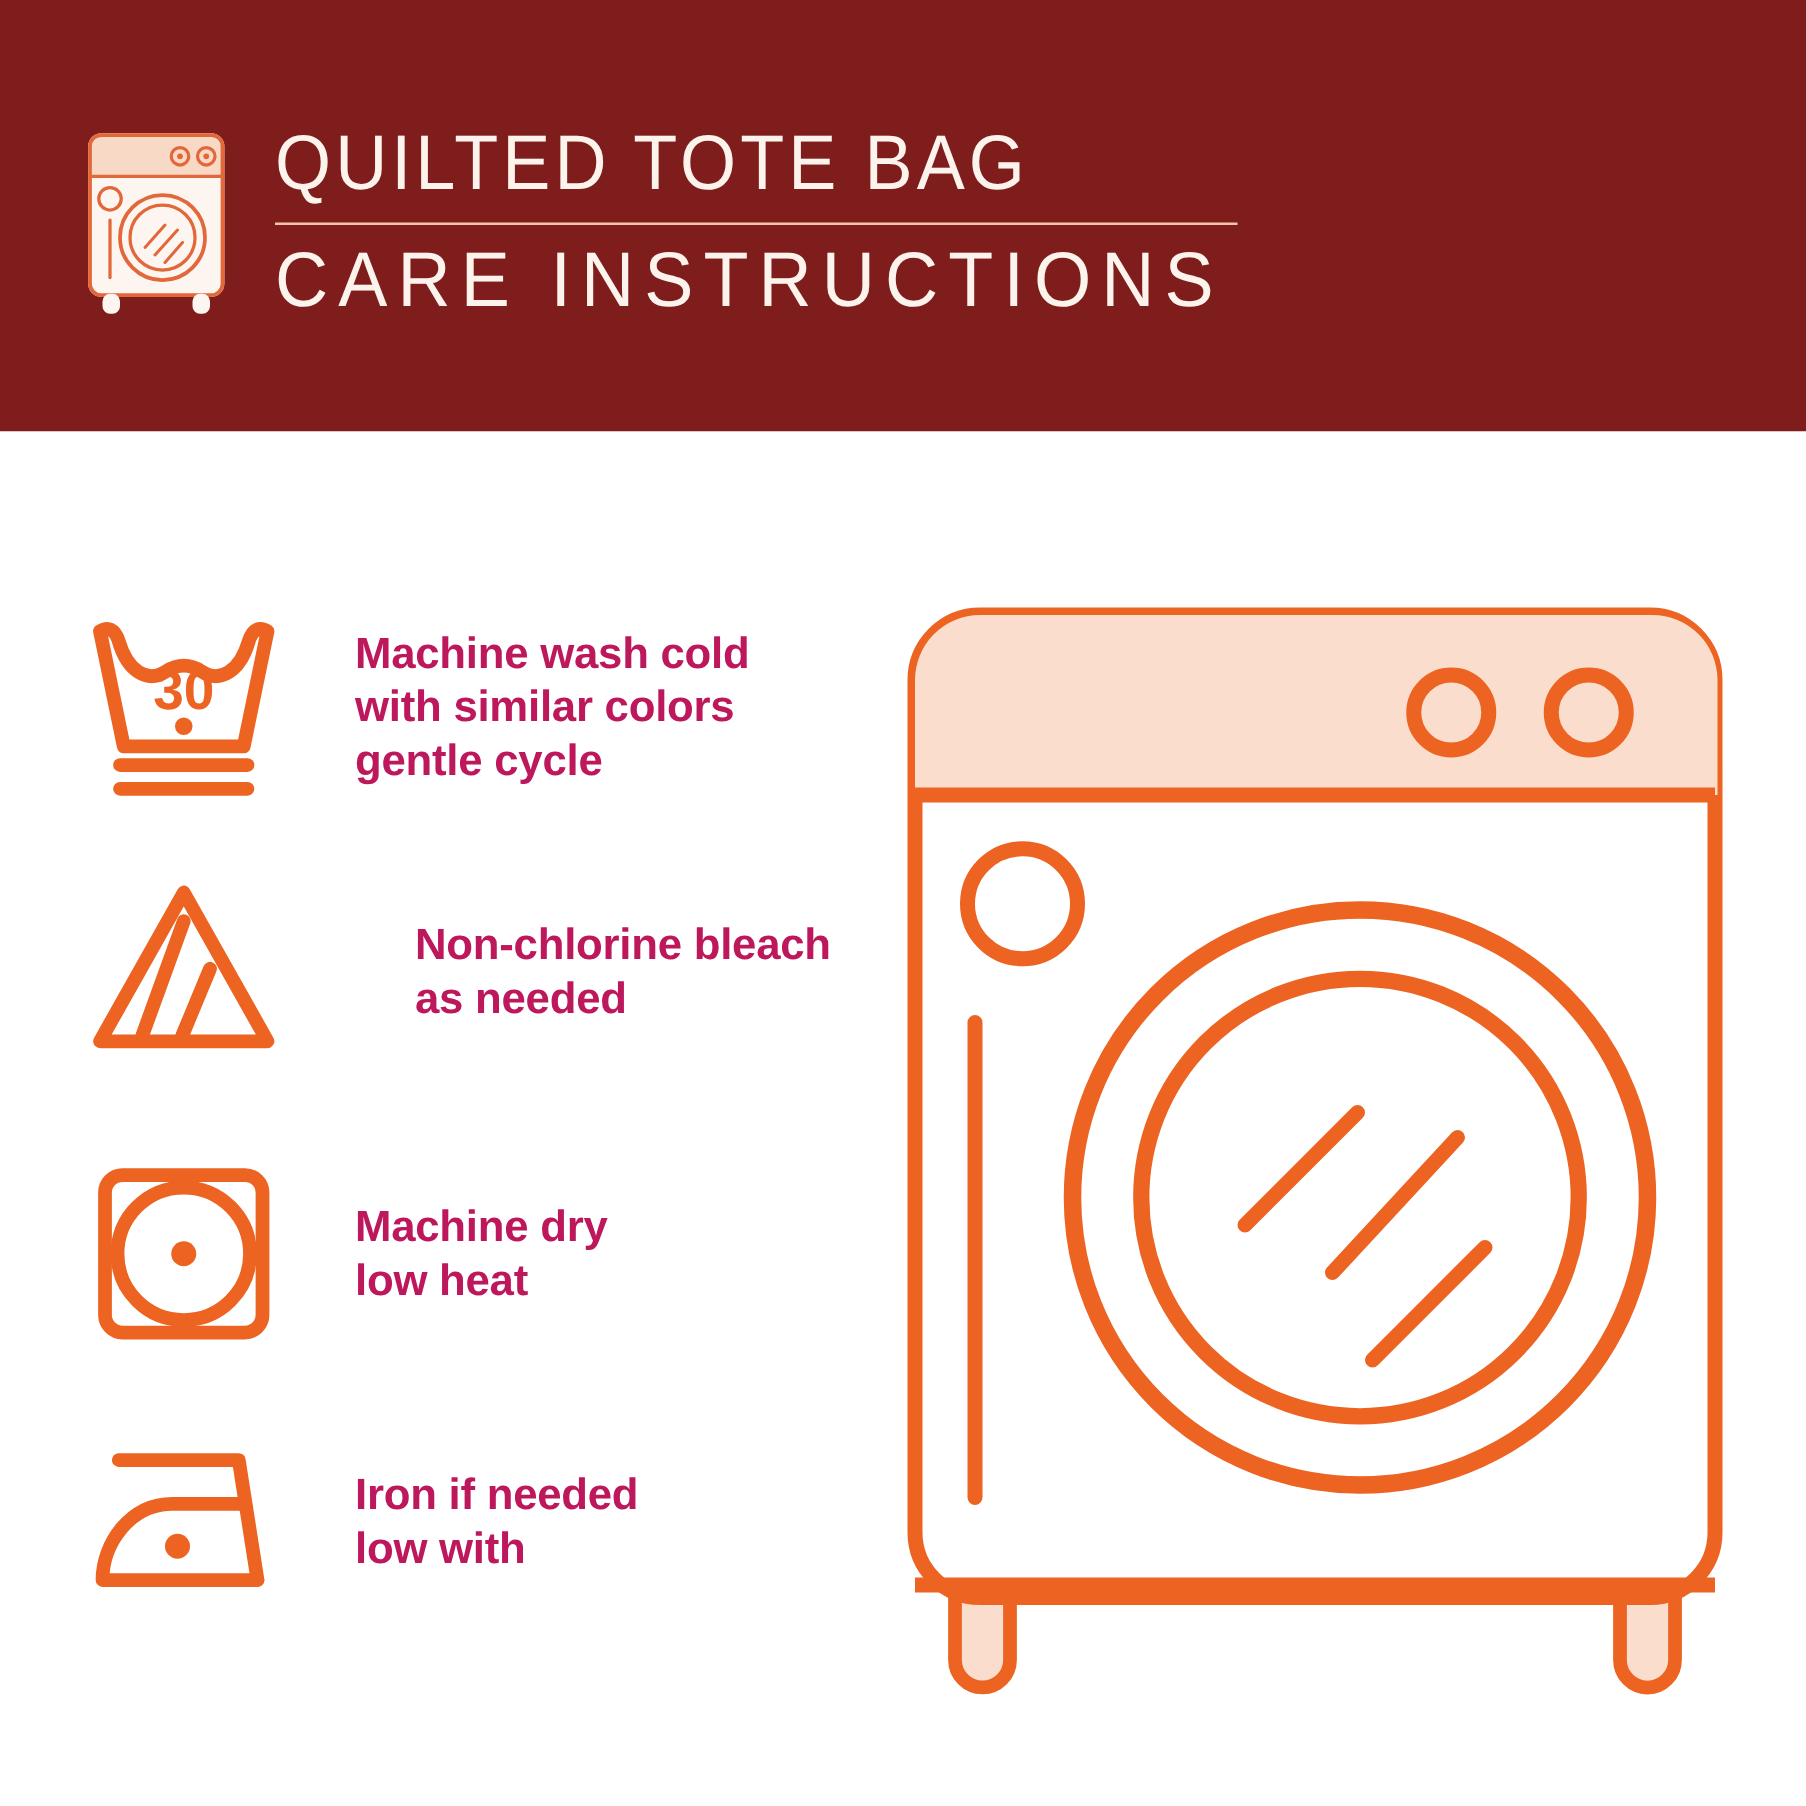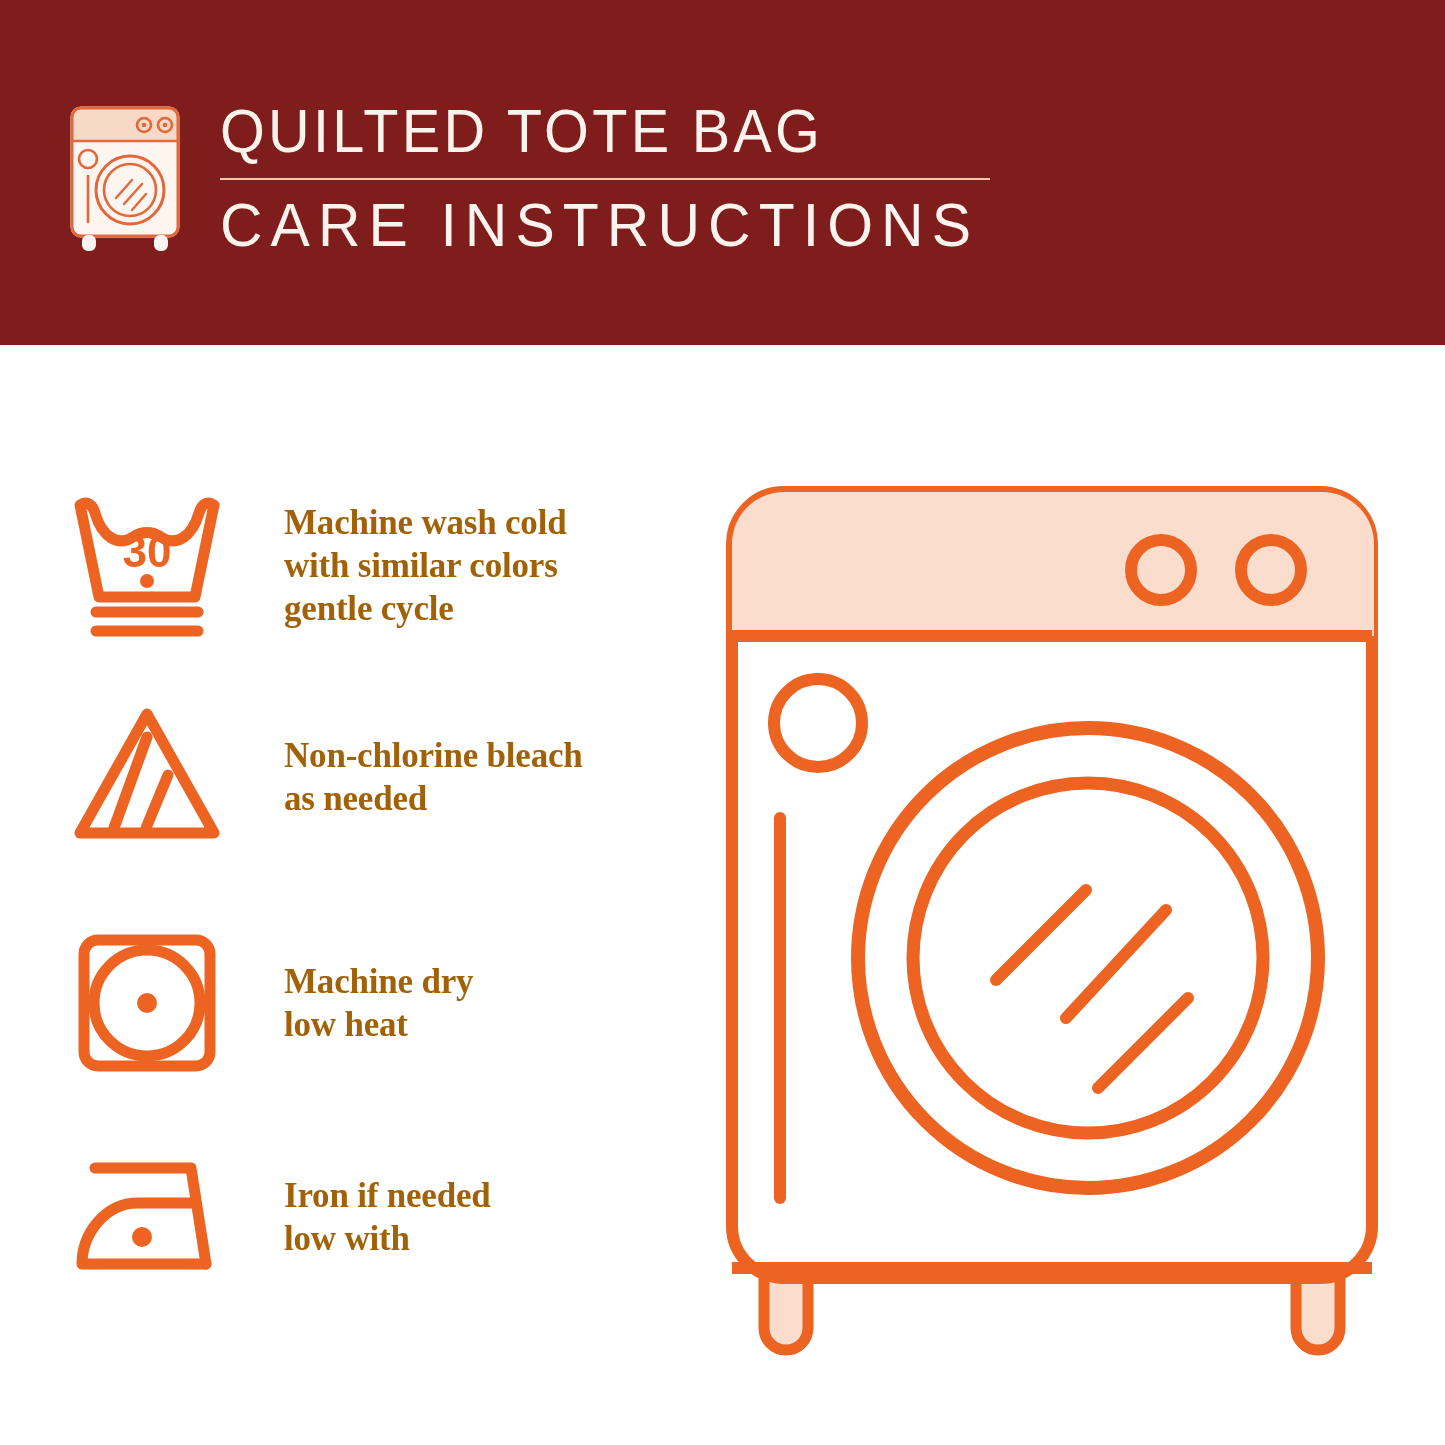--- a/index.html
+++ b/index.html
@@ -88,41 +88,41 @@
   }
   .care-row {
     position: absolute;
     left: 62px;
     width: 620px;
     display: flex;
     flex-direction: row;
     align-items: center;
   }
   .care-row-0 { top: 140px; }
-  .care-row-1 { top: 352px; }
+  .care-row-1 { top: 352px; gap: 48px; }
   .care-row-2 { top: 578px; }
   .care-row-3 { top: 792px; }
 
   .care-symbol {
     flex: 0 0 auto;
     width: 170px;
     height: 160px;
     display: flex;
     align-items: center;
     justify-content: center;
     text-align: right;
   }
   .care-label {
     flex: 1 1 auto;
     margin-left: 52px;
-    font-family: Liberation Serif, serif;
+    font-family: Liberation Sans, sans-serif;
     font-size: 35px;
     line-height: 43px;
     font-weight: 700;
-    color: #a16207;
+    color: #be185d;
     white-space: pre-line;
     letter-spacing: -0.2px;
   }
 
   
   .machine {
     position: absolute;
     left: 718px;
     top: 478px;
     width: 670px;

